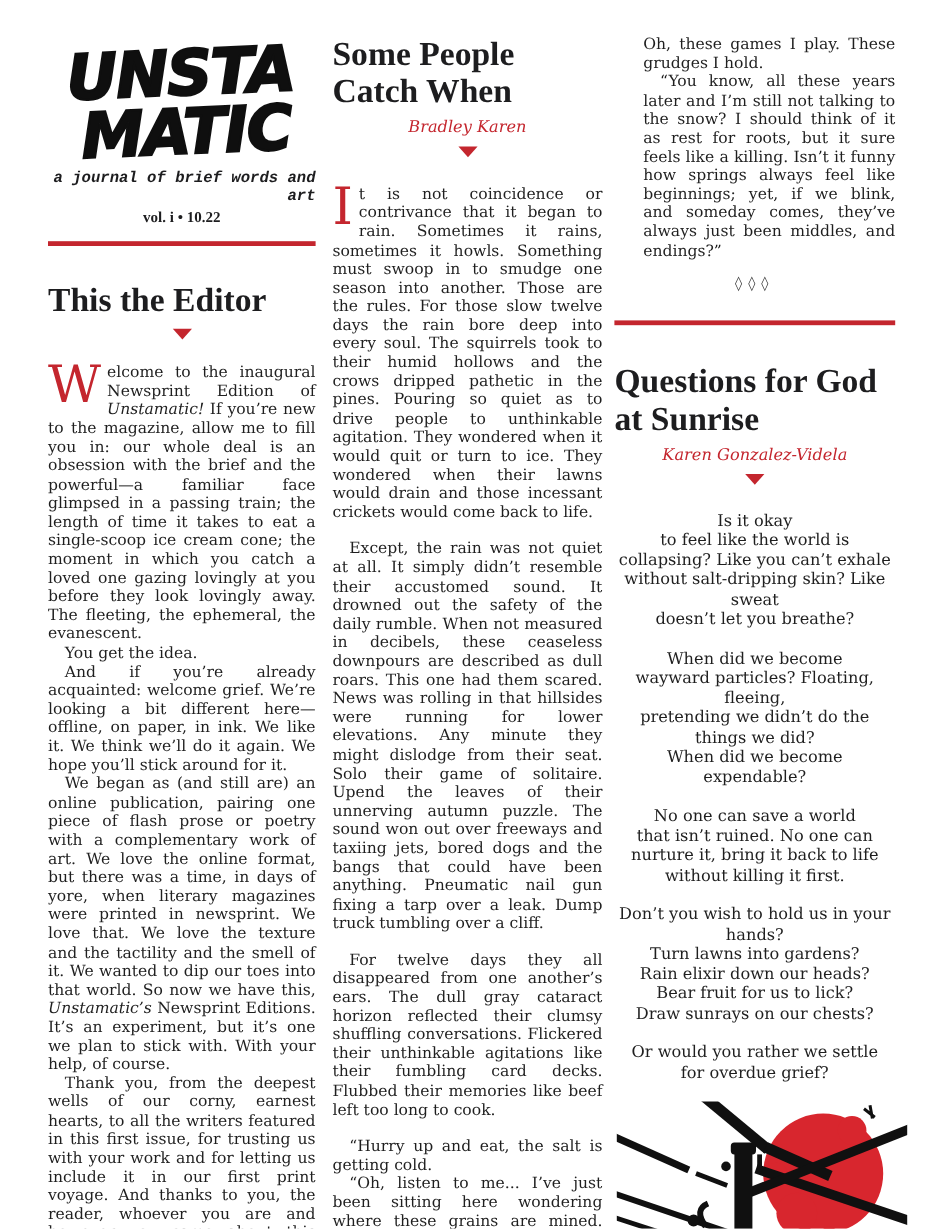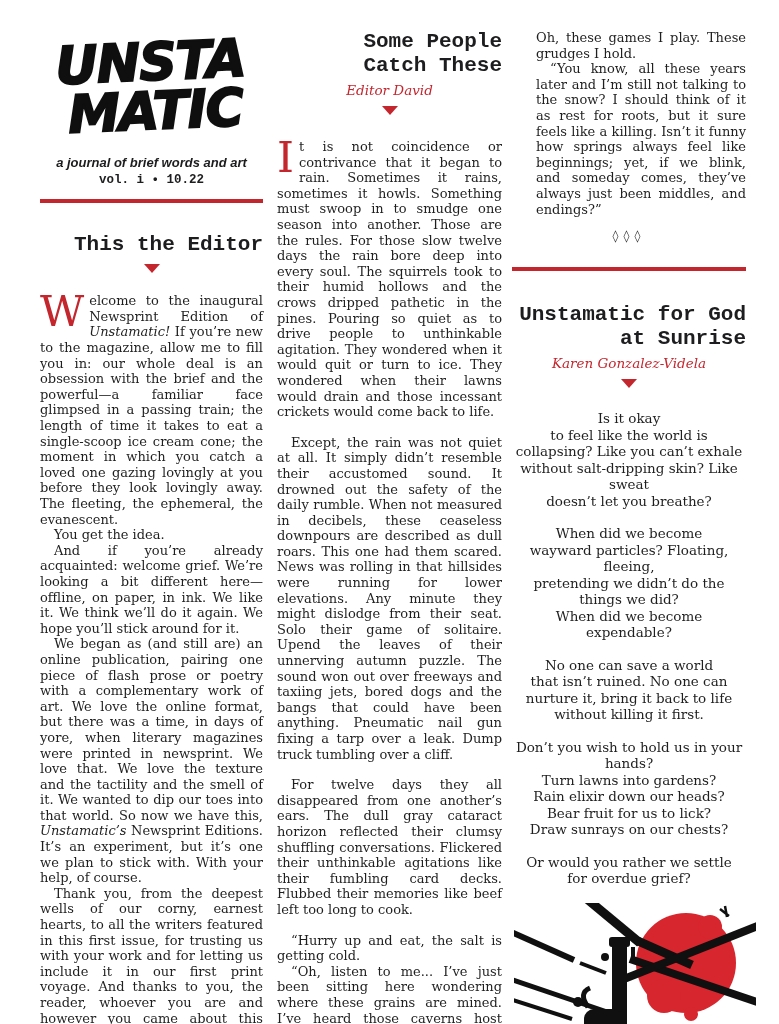--- a/index.html
+++ b/index.html
@@ -19,29 +19,29 @@
   .col-right{left:512px;width:234px;}
 
   
   .logo{text-align:center;transform:rotate(-2.5deg);margin-top:8px;}
   .logo-line{
     font-family:"DejaVu Sans",sans-serif;font-style:italic;font-weight:bold;
     font-size:52px;line-height:.95;color:#0f0f0f;letter-spacing:-1px;
     -webkit-text-stroke:2px #0f0f0f;
   }
   .logo-line.l2{transform:translateX(3px);}
-  .tagline{margin-top:18px;text-align:center;font-family:Liberation Sans, sans-serif;
+  .tagline{margin-top:4px;text-align:right;font-family:Liberation Mono, monospace;
     font-style:italic;font-weight:bold;font-size:13px;color:#1d1d1f;}
-  .volume{margin-top:3px;text-align:center;font-family:Liberation Mono, monospace;
+  .volume{margin-top:3px;text-align:center;font-family:Liberation Serif, serif;
     font-weight:bold;font-size:12.5px;color:#1d1d1f;}
   .rule{height:4px;background:var(--accent);margin-top:12px;}
 
   
-  .section-head{font-family:Liberation Mono, monospace;font-weight:bold;
-    font-size:21px;line-height:1.12;text-align:right;color:#1d1d1f;}
+  .section-head{font-family:Liberation Serif, serif;font-weight:bold;
+    font-size:28px;line-height:1.12;text-align:left;color:#1d1d1f;}
   .mt-head{margin-top:30px;}
   .byline{margin-top:5px;text-align:center;font-style:italic;font-size:13.5px;color:var(--accent);}
   .tri{width:0;height:0;border-left:8px solid transparent;border-right:8px solid transparent;
     border-top:9px solid var(--accent);margin:8px auto 0;}
 
   
   .body{margin-top:20px;font-size:13px;line-height:15.6px;text-align:justify;}
   .body p{margin:0;text-indent:14px;}
   .body p.flush{text-indent:0;}
   .body p.gap{margin-top:15px;}
@@ -80,23 +80,23 @@
       <p><span>And if you’re already acquainted: welcome grief. We’re looking a bit different here—offline, on paper, in ink. We like it. We think we’ll do it again. We hope you’ll stick around for it.</span></p>
       <p><span>We began as (and still are) an online publication, pairing one piece of flash prose or poetry with a complementary work of art. We love the online format, but there was a time, in days of yore, when literary magazines were printed in newsprint. We love that. We love the texture and the tactility and the smell of it. We wanted to dip our toes into that world. So now we have this, </span><em>Unstamatic’s</em><span> Newsprint Editions. It’s an experiment, but it’s one we plan to stick with. With your help, of course.</span></p>
       <p><span>Thank you, from the deepest wells of our corny, earnest hearts, to all the writers featured in this first issue, for trusting us with your work and for letting us include it in our first print voyage. And thanks to you, the reader, whoever you are and however you came about this magazine. Without you, there’s not much point to all this, now is there?</span></p>
 
     </div>
   </div>
 
   <div class="col col-mid">
     <h2 class="section-head" style="margin:0;">
       <span>Some People</span><br>
-      <span>Catch These</span>
+      <span>Catch When</span>
     </h2>
-    <div class="byline">Editor David</div>
+    <div class="byline">Bradley Karen</div>
     <div class="tri"></div>
 
     <div class="body" style="margin-top:24px;">
       <p class="flush"><span class="dropcap">I</span><span><span>t is not coincidence or contrivance that it began to rain. Sometimes it rains, sometimes it howls. Something must swoop in to smudge one season into another. Those are the rules. For those slow twelve days the rain bore deep into every soul. The squirrels took to their humid hollows and the crows dripped pathetic in the pines. Pouring so quiet as to drive people to unthinkable agitation. They wondered when it would quit or turn to ice. They wondered when their lawns would drain and those incessant crickets would come back to life.</span></span></p>
       <p class="gap"><span>Except, the rain was not quiet at all. It simply didn’t resemble their accustomed sound. It drowned out the safety of the daily rumble. When not measured in decibels, these ceaseless downpours are described as dull roars. This one had them scared. News was rolling in that hillsides were running for lower elevations. Any minute they might dislodge from their seat. Solo their game of solitaire. Upend the leaves of their unnerving autumn puzzle. The sound won out over freeways and taxiing jets, bored dogs and the bangs that could have been anything. Pneumatic nail gun fixing a tarp over a leak. Dump truck tumbling over a cliff.</span></p>
       <p class="gap"><span>For twelve days they all disappeared from one another’s ears. The dull gray cataract horizon reflected their clumsy shuffling conversations. Flickered their unthinkable agitations like their fumbling card decks. Flubbed their memories like beef left too long to cook.</span></p>
       <p class="gap"><span>“Hurry up and eat, the salt is getting cold.</span></p>
       <p><span>“Oh, listen to me... I’ve just been sitting here wondering where these grains are mined. I’ve heard those caverns host concerts with perfect acoustics. So, it must be Detroit. That hot-sounding city to those cold northern towns. City of salt rock and steel... </span></p>
 
     </div>
@@ -104,21 +104,21 @@
 
   <div class="col col-right">
     <div class="body" style="margin-top:0;margin-left:24px;">
       <p class="flush"><span>Oh, these games I play. These grudges I hold.</span></p>
       <p><span>“You know, all these years later and I’m still not talking to the snow? I should think of it as rest for roots, but it sure feels like a killing. Isn’t it funny how springs always feel like beginnings; yet, if we blink, and someday comes, they’ve always just been middles, and endings?”</span></p>
     </div>
     <div class="endmark">◊◊◊</div>
     <div class="rule" style="margin-top:24px;"></div>
 
     <h2 class="section-head" style="margin:32px 0 0;">
-      <span>Unstamatic for God</span><br>
+      <span>Questions for God</span><br>
       <span>at Sunrise</span>
     </h2>
     <div class="byline">Karen Gonzalez-Videla</div>
     <div class="tri"></div>
 
     <div class="poem">
       <div class="stanza">Is it okay<br>to feel like the world is<br>collapsing? Like you can’t exhale<br>without salt-dripping skin? Like sweat<br>doesn’t let you breathe?</div>
       <div class="stanza">When did we become<br>wayward particles? Floating, fleeing,<br>pretending we didn’t do the things we did?<br>When did we become<br>expendable?</div>
       <div class="stanza it">No one can save a world<br>that isn’t ruined. No one can<br>nurture it, bring it back to life<br>without killing it first.</div>
       <div class="stanza">Don’t you wish to hold us in your hands?<br>Turn lawns into gardens?<br>Rain elixir down our heads?<br>Bear fruit for us to lick?<br>Draw sunrays on our chests?</div>

